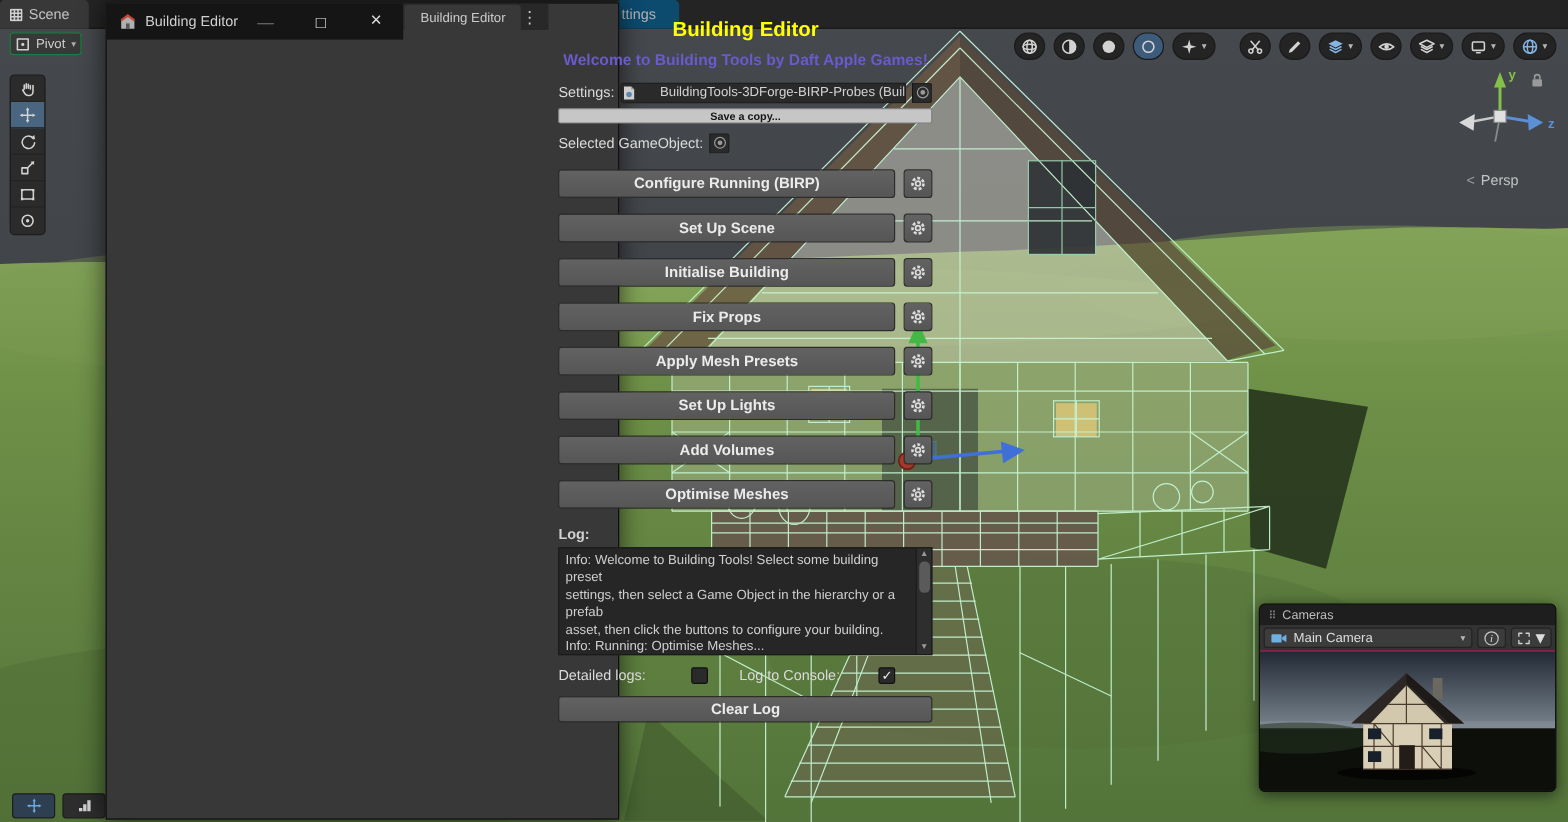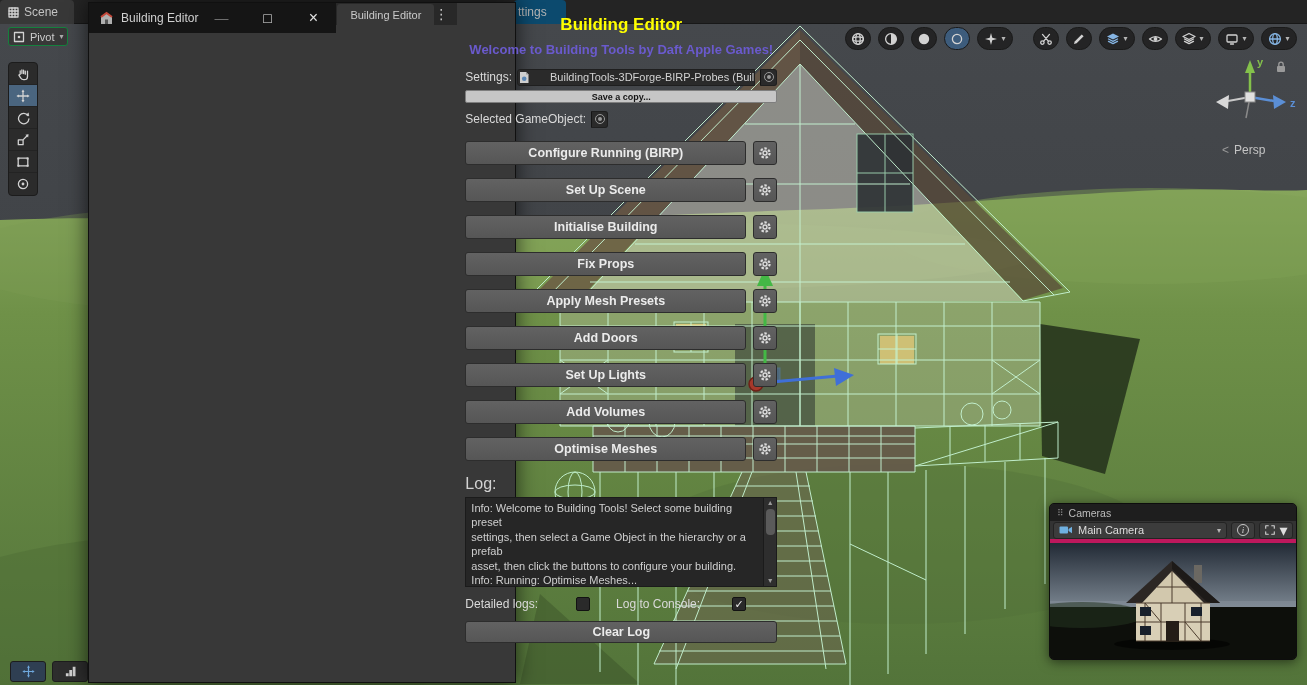--- a/index.html
+++ b/index.html
@@ -41,21 +41,21 @@
 
   .bl-buttons{position:absolute;left:10px;top:661px;display:flex;gap:6px;z-index:4}
   .bl-btn{width:36px;height:21px;background:#2d2d2d;border:1px solid #1d1d1d;border-radius:3px;display:flex;align-items:center;justify-content:center}
   .bl-btn.active{background:#2f3f52}
 
   
   .cam-panel{position:absolute;left:1049px;top:503px;width:248px;height:157px;background:#2e2e2e;border:1px solid #0d0d0d;
              border-radius:5px;overflow:hidden;box-shadow:0 2px 12px rgba(0,0,0,.55);z-index:4}
   .cam-header{height:17px;background:#1e1e1e;display:flex;align-items:center;gap:6px;padding:0 7px;font-size:10.5px;color:#bdbdbd}
   .cam-grip{font-size:9px;color:#8a8a8a;letter-spacing:-1px}
-  .cam-controls{height:22px;background:#333;display:flex;align-items:center;gap:4px;padding:2px 3px;border-bottom:4px solid #be185d}
+  .cam-controls{height:22px;background:#333;display:flex;align-items:center;gap:4px;padding:2px 3px;border-bottom:1px solid #be185d}
   .cam-dd{flex:1;height:17px;background:#3c3c3c;border:1px solid #232323;border-radius:3px;display:flex;align-items:center;gap:5px;padding:0 5px;font-size:11px;color:#ddd}
   .cam-dd .caret{margin-left:auto;font-size:8px;color:#b5b5b5}
   .cam-sq{height:17px;background:#3c3c3c;border:1px solid #232323;border-radius:3px;display:flex;align-items:center;justify-content:center;color:#ddd}
   .cam-info{width:24px}
   .cam-expand{width:34px;gap:3px}
   .info-circle{width:12px;height:12px;border:1px solid #c8c8c8;border-radius:50%;font-size:9px;font-style:italic;
                display:flex;align-items:center;justify-content:center;color:#d8d8d8;font-family:"Liberation Serif",serif}
 
   
   .be-window{position:absolute;left:88px;top:2px;width:428px;height:681px;background:#383838;border:1px solid #101010;
@@ -80,21 +80,21 @@
               border-radius:0 3px 3px 0;display:flex;align-items:center;justify-content:center;flex:0 0 auto}
   .picker-dot{width:10px;height:10px;border:1px solid #9a9a9a;border-radius:50%;position:relative}
   .picker-dot::after{content:"";position:absolute;left:2px;top:2px;width:4px;height:4px;background:#9a9a9a;border-radius:50%}
   .mini-btn{height:13px;margin:0 0 7px;background:#c6c6c6;border:1px solid #7e7e7e;border-radius:2px;font-size:9px;color:#141414;
             display:flex;align-items:center;justify-content:center;font-weight:bold}
   .action-row{display:flex;gap:7px;height:24px;margin-bottom:13px;flex:0 0 auto}
   .btn-grey{background:linear-gradient(#626262,#565656);border:1px solid #2d2d2d;border-radius:3px;color:#ebebeb;
             display:flex;align-items:center;justify-content:center;font-weight:bold;font-size:12.5px}
   .action-main{flex:1}
   .gear-btn{width:24px;flex:0 0 auto}
-  .log-label{font-weight:normal;font-size:16px;margin:1px 0 4px}
+  .log-label{font-weight:bold;font-size:12px;margin:1px 0 4px}
   .log-box{height:90px;background:#262626;border:1px solid #1b1b1b;display:flex;margin-bottom:9px;flex:0 0 auto}
   .log-text{flex:1;font-size:11px;line-height:14.4px;color:#cfcfcf;padding:3px 5px;white-space:pre-wrap;overflow:hidden}
   .log-scroll{width:13px;background:#2e2e2e;border-left:1px solid #1b1b1b;display:flex;flex-direction:column;align-items:center;padding:1px 0}
   .scroll-arrow{font-size:7px;color:#9a9a9a;line-height:8px}
   .scroll-thumb{width:9px;height:26px;background:#5a5a5a;border-radius:4px;margin:2px 0 auto}
   .check-row{display:flex;align-items:center;height:16px;margin-bottom:9px;flex:0 0 auto}
   .checkbox{width:14px;height:14px;background:#2a2a2a;border:1px solid #121212;border-radius:2px;display:flex;
             align-items:center;justify-content:center;font-size:11px;color:#ececec}
   .clear-btn{height:22px;flex:0 0 auto}
 
@@ -548,31 +548,20 @@
           </div>
         <div class="btn-grey gear-btn">
             <svg width="14" height="14" viewBox="0 0 14 14">
               <circle cx="7" cy="7" r="4.6" fill="none" stroke="#dcdcdc" stroke-width="2.2" stroke-dasharray="2.4 1.7"></circle>
               <circle cx="7" cy="7" r="2" fill="none" stroke="#dcdcdc" stroke-width="1.4"></circle>
             </svg>
           </div>
       </div>
       <div class="action-row">
         <div class="btn-grey action-main">
-            <span>Add Doors</span>
-          </div>
-        <div class="btn-grey gear-btn">
-            <svg width="14" height="14" viewBox="0 0 14 14">
-              <circle cx="7" cy="7" r="4.6" fill="none" stroke="#dcdcdc" stroke-width="2.2" stroke-dasharray="2.4 1.7"></circle>
-              <circle cx="7" cy="7" r="2" fill="none" stroke="#dcdcdc" stroke-width="1.4"></circle>
-            </svg>
-          </div>
-      </div>
-      <div class="action-row">
-        <div class="btn-grey action-main">
             <span>Set Up Lights</span>
           </div>
         <div class="btn-grey gear-btn">
             <svg width="14" height="14" viewBox="0 0 14 14">
               <circle cx="7" cy="7" r="4.6" fill="none" stroke="#dcdcdc" stroke-width="2.2" stroke-dasharray="2.4 1.7"></circle>
               <circle cx="7" cy="7" r="2" fill="none" stroke="#dcdcdc" stroke-width="1.4"></circle>
             </svg>
           </div>
       </div>
       <div class="action-row">

